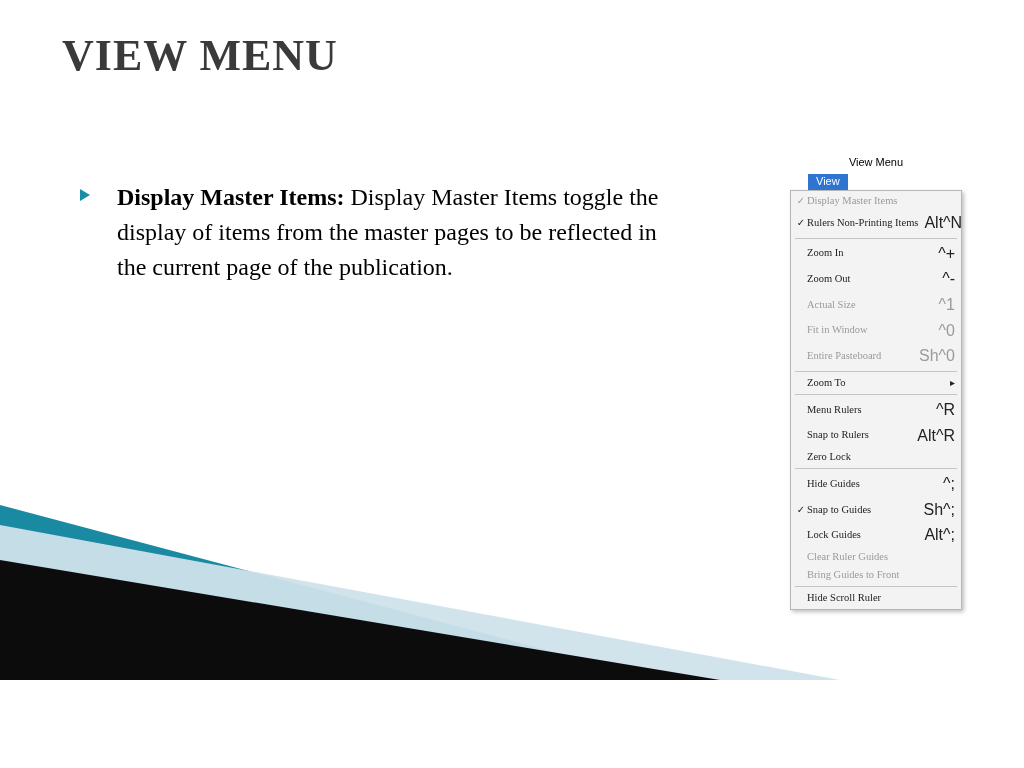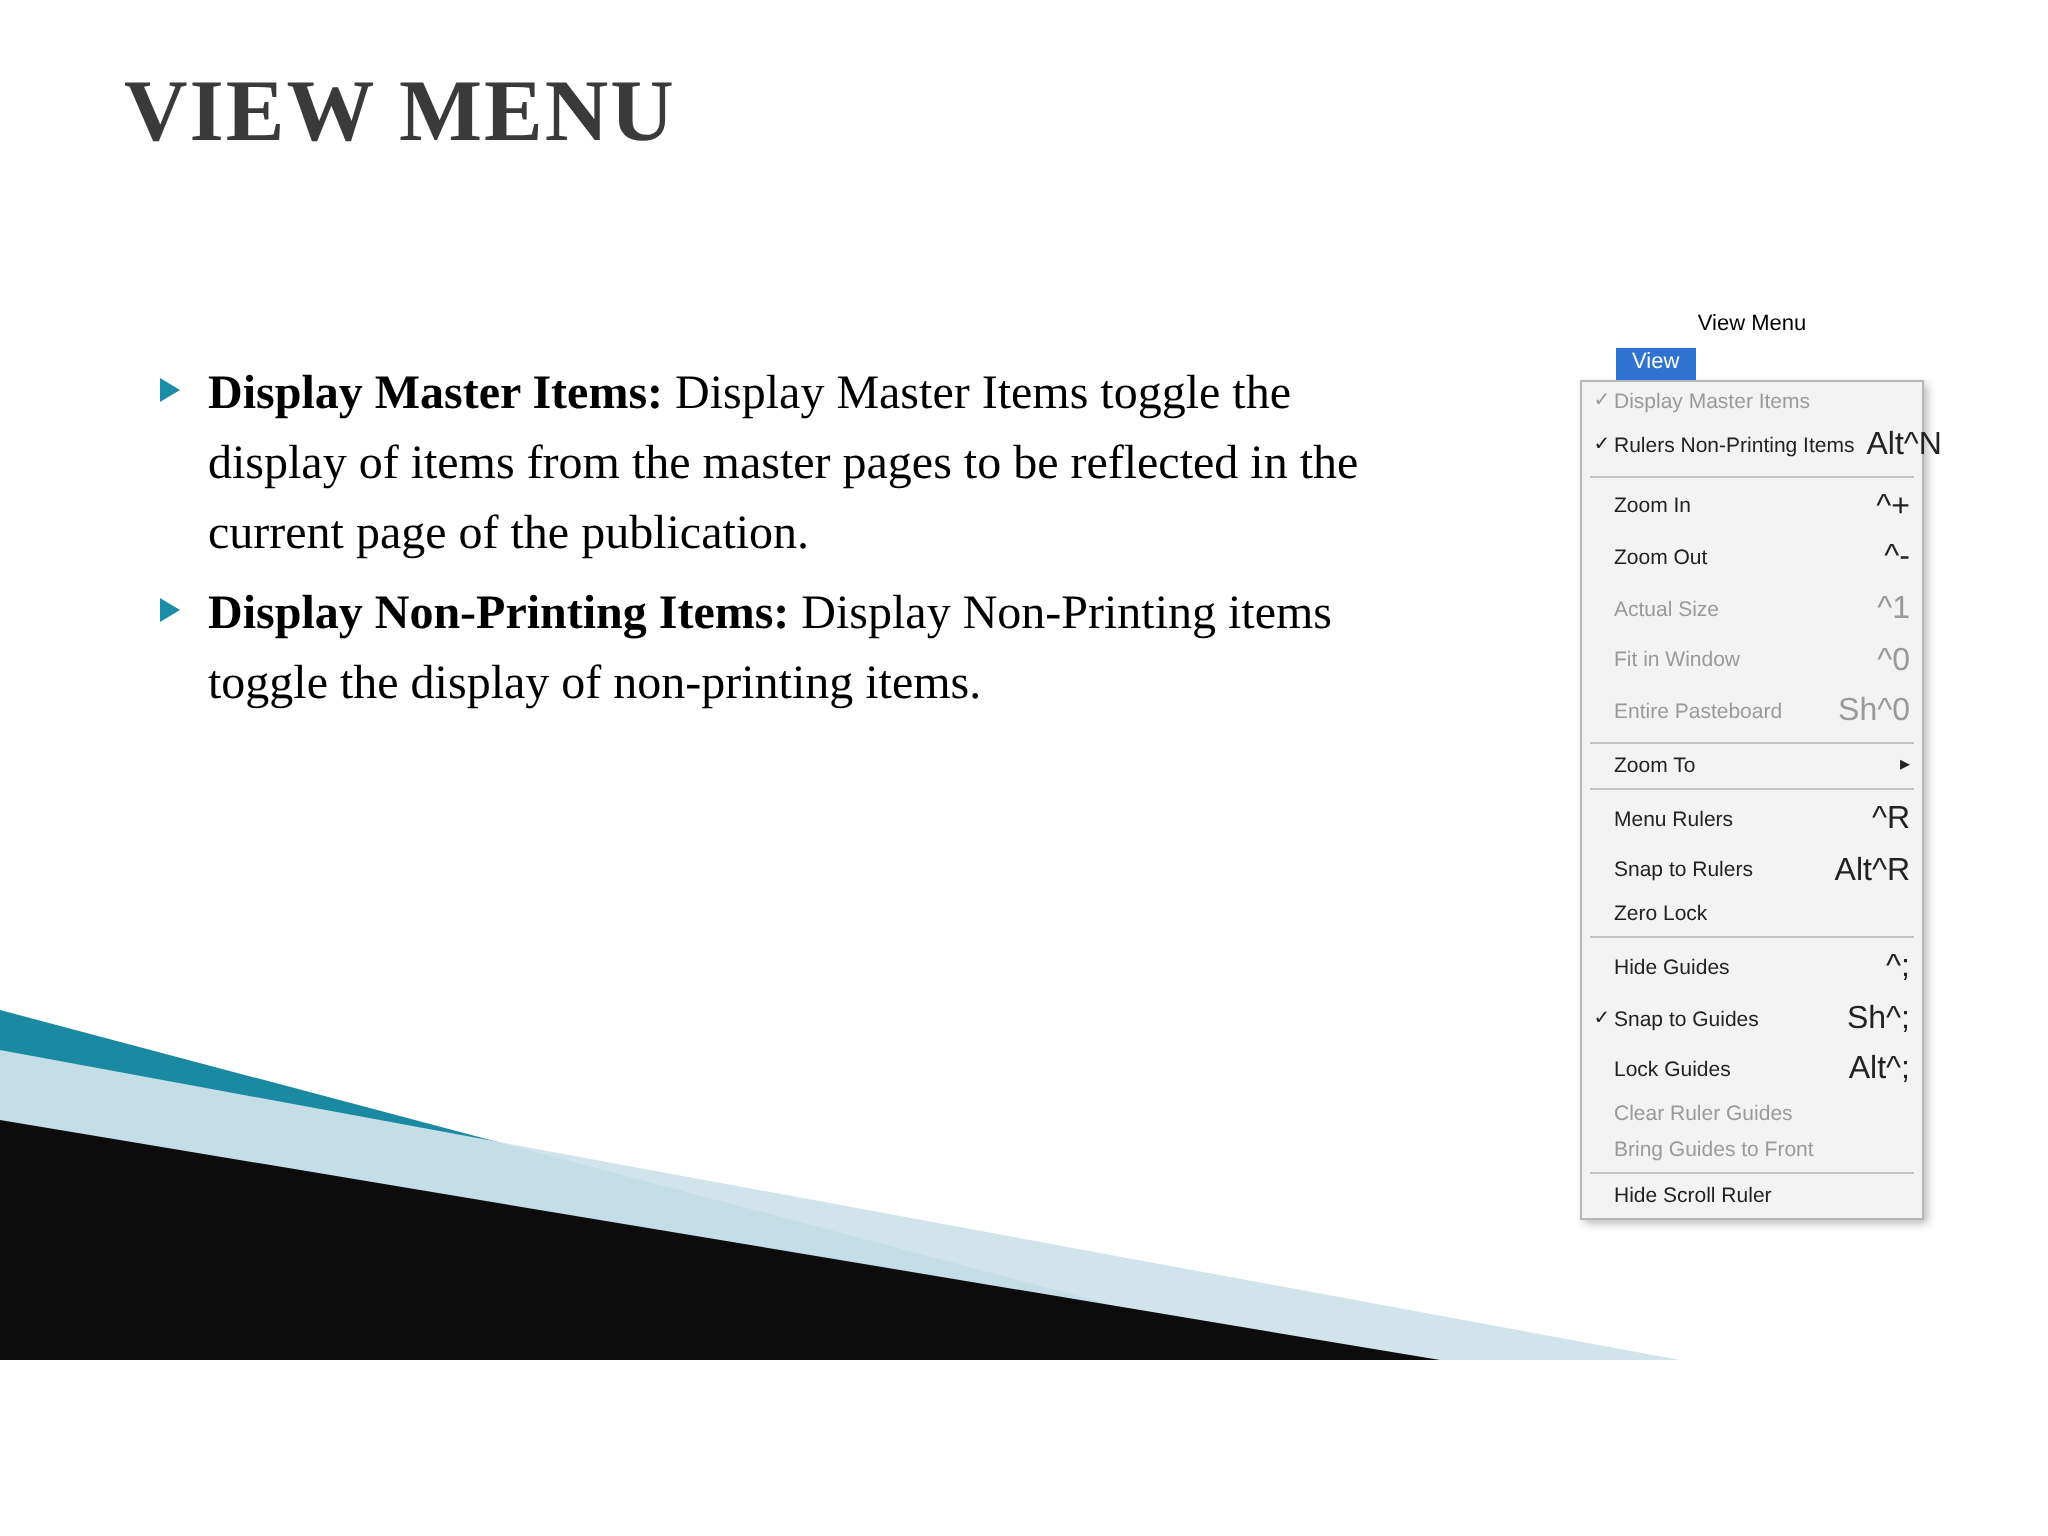--- a/index.html
+++ b/index.html
@@ -1,63 +1,57 @@
 <!DOCTYPE html>
 <html><head>
 <meta charset="utf-8">
 <style>
   * { margin: 0; padding: 0; box-sizing: border-box; }
   html, body { width: 1024px; height: 768px; overflow: hidden; font-family: "Times New Roman", serif; background: #fff; }
   .slide { position: relative; width: 1024px; height: 680px; }
   .title { position: absolute; top: 30px; left: 62px; font-size: 44px; font-weight: bold; color: #3a3a3a; letter-spacing: 1px; }
   .body-text { position: absolute; top: 180px; left: 80px; width: 600px; font-size: 24px; line-height: 1.45; color: #000; }
-  .bullet { display: flex; margin-bottom: 6px; }
+  .bullet { display: flex; margin-bottom: 6px; gap: 13px; }
   .bullet-icon { flex: 0 0 auto; margin-top: 9px; margin-right: 14px; width: 0; height: 0; border-top: 6px solid transparent; border-bottom: 6px solid transparent; border-left: 10px solid #1b8da7; }
   .bullet-para { flex: 1 1 auto; }
   .bullet-para b { font-weight: bold; }
 
   
   .sweep { position: absolute; left: 0; bottom: 0; width: 1024px; height: 190px; pointer-events: none; }
   .sweep .tri1 { position: absolute; left: 0; bottom: 0; width: 0; height: 0; border-bottom: 120px solid #0c0c0c; border-right: 720px solid transparent; }
   .sweep .tri2 { position: absolute; left: 0; bottom: 0; width: 0; height: 0; border-bottom: 155px solid #cfe1ea; border-right: 840px solid transparent; opacity: 0.95; }
   .sweep .tri3 { position: absolute; left: 0; bottom: 0; width: 0; height: 0; border-bottom: 175px solid #1a8aa3; border-right: 660px solid transparent;
                  background: none; }
   .sweep .tri3::after { content:""; }
 
   
   .menu-wrap { position: absolute; top: 156px; left: 790px; width: 172px; font-family: "Segoe UI", Tahoma, sans-serif; font-size: 10.5px; color: #222; }
   .menu-title { text-align: center; font-size: 11px; margin-bottom: 6px; color: #000; }
   .menu-tab { display: inline-block; background: #2f74d0; color: #fff; padding: 2px 8px 3px 8px; font-size: 11px; line-height: 1; margin-left: 18px; }
   .menu-panel { background: #f3f3f3; border: 1px solid #b6b6b6; box-shadow: 2px 2px 4px rgba(0,0,0,0.25); padding: 1px 0 1px 0; }
   .menu-item { display: flex; align-items: center; padding: 2px 6px 2px 4px; line-height: 1.35; white-space: nowrap; }
   .menu-item.disabled { color: #9a9a9a; }
   .menu-item .chk { width: 12px; flex: 0 0 12px; text-align: center; font-size: 10px; }
-  .menu-item .lbl { flex: 1 1 auto; }
+  .menu-item .lbl { flex: 1 1 auto; font-family: Liberation Serif, serif; }
   .menu-item .sc  { flex: 0 0 auto; margin-left: 6px; color: inherit; font-size: 16px; }
   .menu-item .sub { flex: 0 0 auto; margin-left: 6px; font-size: 10px; }
   .menu-sep { border-top: 1px solid #c4c4c4; margin: 2px 4px; }
 </style>
 </head>
 <body>
 
 <div class="slide">
 
   <div class="title">VIEW MENU</div>
 
   <div class="body-text">
     <div class="bullet">
       <div class="bullet-icon"></div>
       <div class="bullet-para">
         <b>Display Master Items:</b><span> Display Master Items toggle the display of items from the master pages to be reflected in the current page of the publication.</span>
-      </div>
-    </div>
-    <div class="bullet">
-      <div class="bullet-icon"></div>
-      <div class="bullet-para">
-        <b>Display Non-Printing Items:</b><span> Display Non-Printing items toggle the display of non-printing items.</span>
       </div>
     </div>
   </div>
 
   <div class="menu-wrap">
     <div class="menu-title">View Menu</div>
     <span class="menu-tab">View</span>
     <div class="menu-panel" id="menu-panel">
         <div class="menu-item disabled">
           <span class="chk">✓</span>

